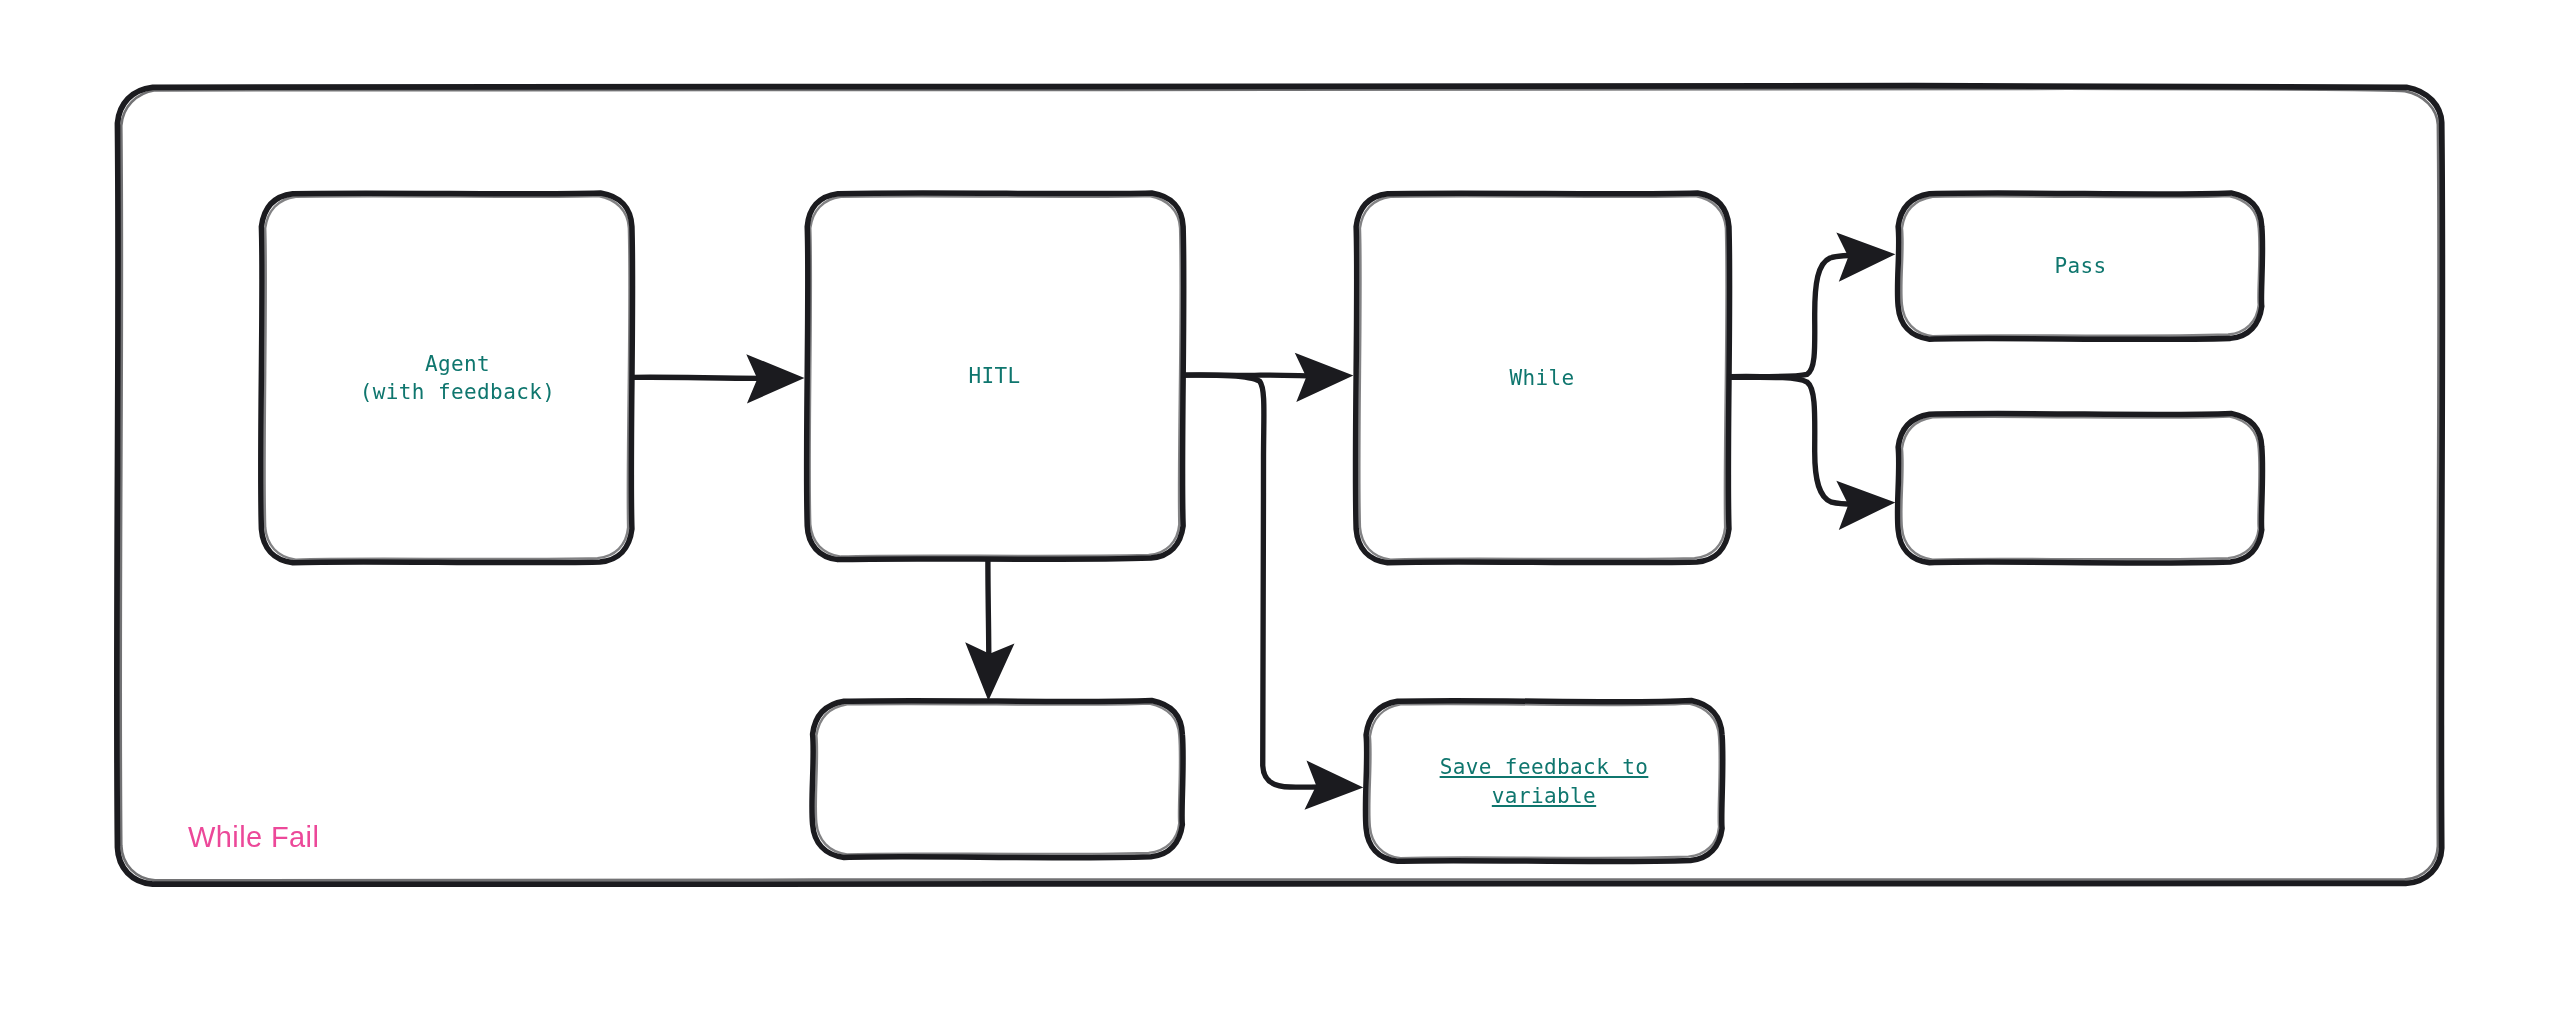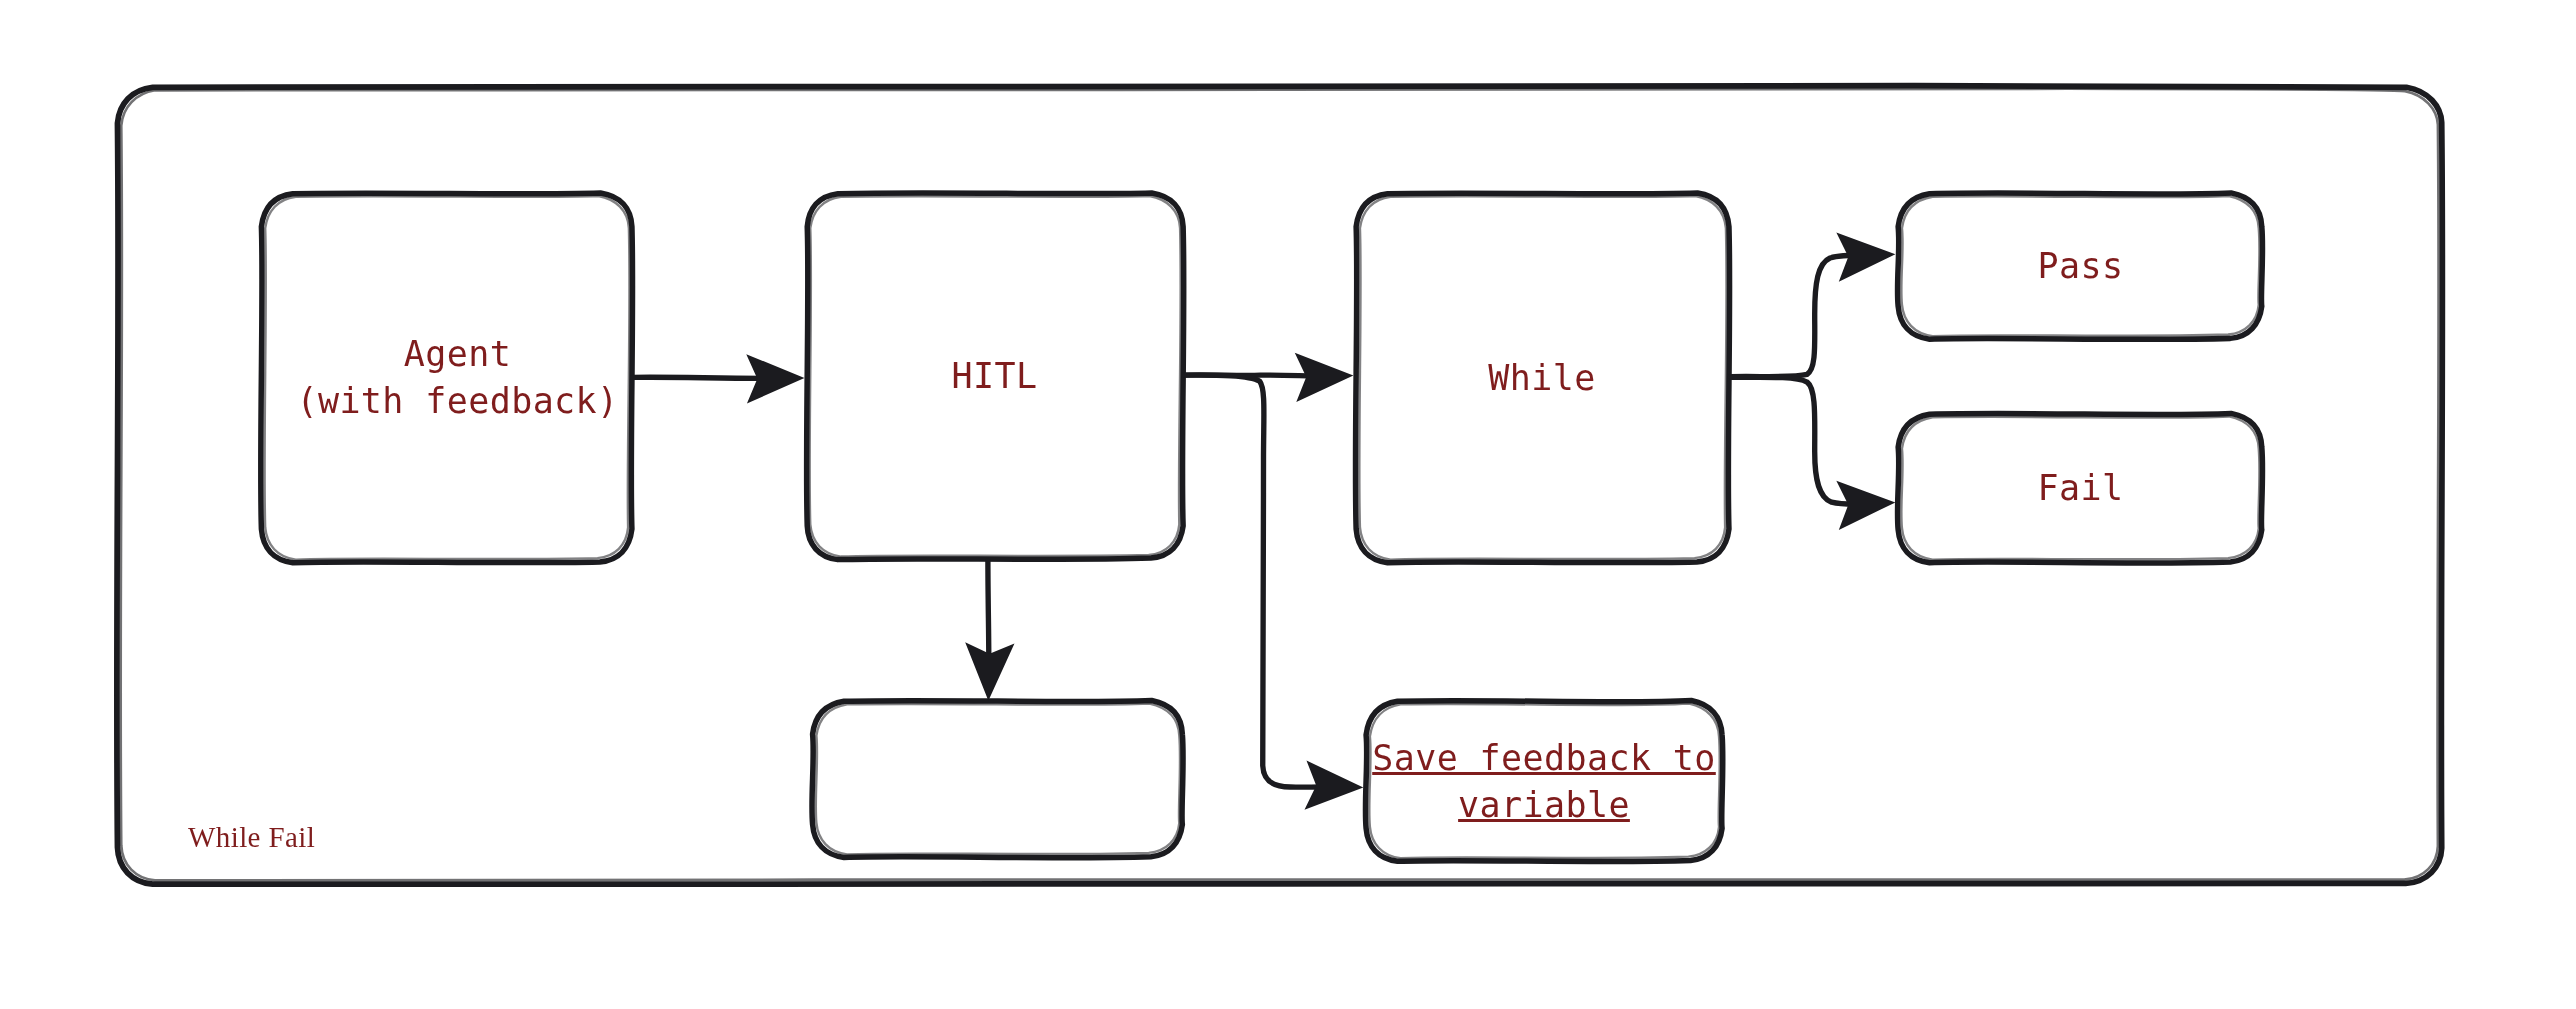--- a/index.html
+++ b/index.html
@@ -26,32 +26,32 @@
     left: 0;
     width: 2576px;
     height: 1009px;
   }
   .node-label {
     position: absolute;
     display: flex;
     align-items: center;
     justify-content: center;
     text-align: center;
-    color: #7f1d1d;
+    color: #0f766e;
     font-family: "DejaVu Sans Mono", "Liberation Mono", monospace;
-    font-size: 35px;
+    font-size: 21px;
     line-height: 1.34;
     letter-spacing: 0.4px;
     white-space: pre-line;
     pointer-events: none;
   }
   .group-label {
     position: absolute;
-    color: #7f1d1d;
-    font-family: Liberation Serif, serif;
+    color: #ec4899;
+    font-family: Liberation Sans, sans-serif;
     font-size: 29px;
     letter-spacing: 0.4px;
     white-space: nowrap;
   }
   .hit {
     position: absolute;
     background: transparent;
   }
 </style>
 </head>
@@ -260,21 +260,20 @@
 
   <div class="node-label" style="left:272px; top:193px; width:371px; height:370px;">Agent
 (with feedback)</div>
 
   <div class="node-label" style="left:806px; top:193px; width:377px; height:366px;">HITL</div>
 
   <div class="node-label" style="left:1355px; top:193px; width:374px; height:370px;">While</div>
 
   <div class="node-label" style="left:1898px; top:193px; width:365px; height:146px;">Pass</div>
 
-  <div class="node-label" style="left:1898px; top:414px; width:365px; height:149px;">Fail</div>
 
 
   <div class="node-label" style="left:1365px; top:701px; width:358px; height:161px;text-decoration:underline;">Save feedback to
 variable</div>
 
   <div class="group-label" style="left:188px; top:821px;">While Fail</div>
 
   <div class="hit" style="left:260px; top:193px; width:371px; height:370px;"></div>
   <div class="hit" style="left:806px; top:193px; width:377px; height:366px;"></div>
   <div class="hit" style="left:1355px; top:193px; width:374px; height:370px;"></div>

